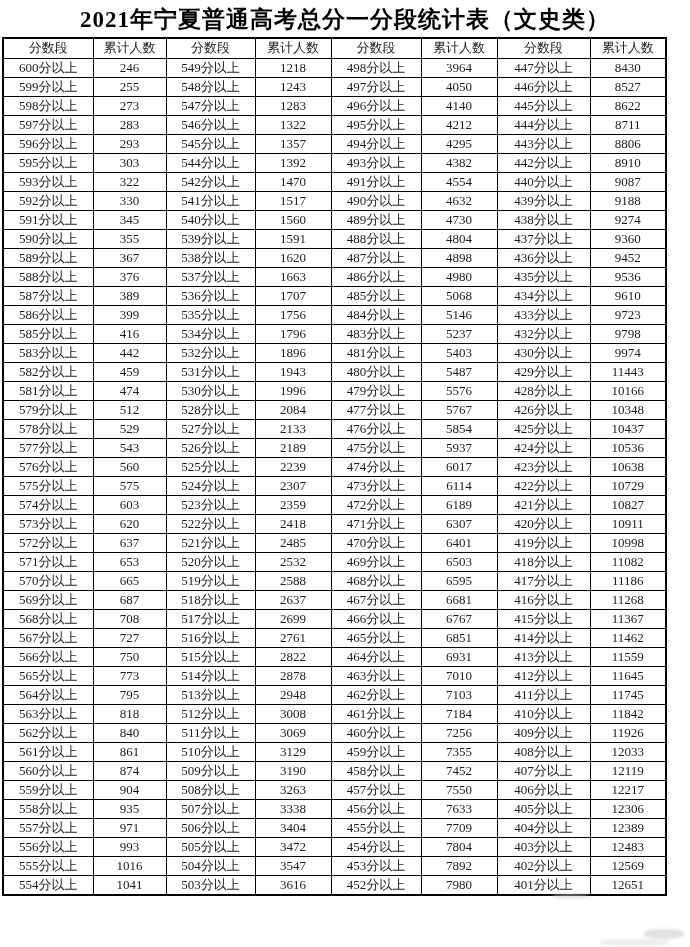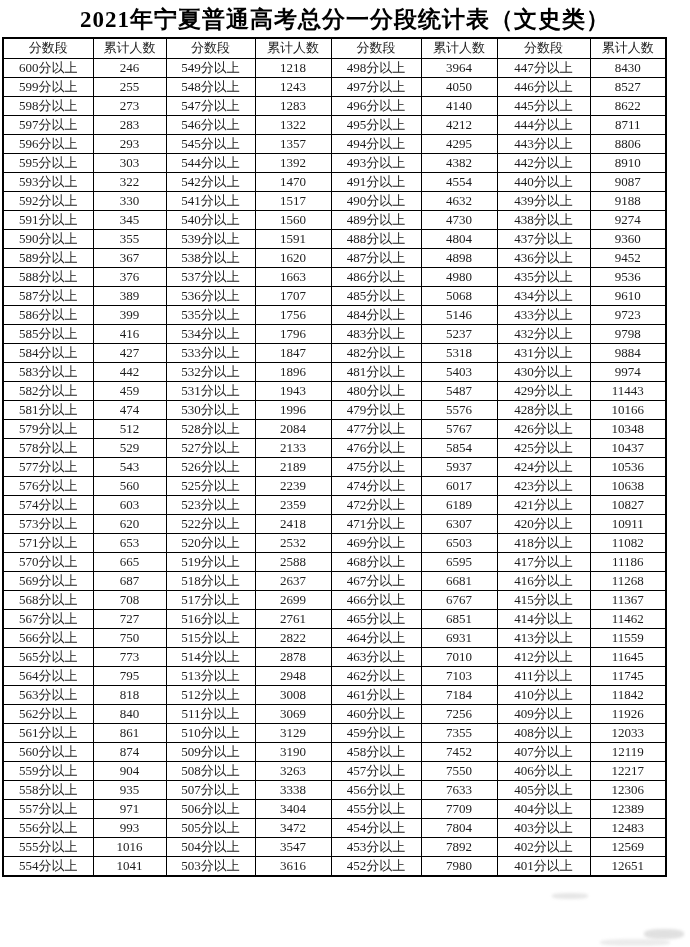--- a/index.html
+++ b/index.html
@@ -205,30 +205,20 @@
         <td class="segment">585分以上</td>
         <td class="count">416</td>
         <td class="segment">534分以上</td>
         <td class="count">1796</td>
         <td class="segment">483分以上</td>
         <td class="count">5237</td>
         <td class="segment">432分以上</td>
         <td class="count">9798</td>
       </tr>
       <tr class="data-row">
-        <td class="segment">584分以上</td>
-        <td class="count">427</td>
-        <td class="segment">533分以上</td>
-        <td class="count">1847</td>
-        <td class="segment">482分以上</td>
-        <td class="count">5318</td>
-        <td class="segment">431分以上</td>
-        <td class="count">9884</td>
-      </tr>
-      <tr class="data-row">
         <td class="segment">583分以上</td>
         <td class="count">442</td>
         <td class="segment">532分以上</td>
         <td class="count">1896</td>
         <td class="segment">481分以上</td>
         <td class="count">5403</td>
         <td class="segment">430分以上</td>
         <td class="count">9974</td>
       </tr>
       <tr class="data-row">
@@ -285,40 +275,60 @@
         <td class="segment">576分以上</td>
         <td class="count">560</td>
         <td class="segment">525分以上</td>
         <td class="count">2239</td>
         <td class="segment">474分以上</td>
         <td class="count">6017</td>
         <td class="segment">423分以上</td>
         <td class="count">10638</td>
       </tr>
       <tr class="data-row">
+        <td class="segment">575分以上</td>
+        <td class="count">575</td>
+        <td class="segment">524分以上</td>
+        <td class="count">2307</td>
+        <td class="segment">473分以上</td>
+        <td class="count">6114</td>
+        <td class="segment">422分以上</td>
+        <td class="count">10729</td>
+      </tr>
+      <tr class="data-row">
         <td class="segment">574分以上</td>
         <td class="count">603</td>
         <td class="segment">523分以上</td>
         <td class="count">2359</td>
         <td class="segment">472分以上</td>
         <td class="count">6189</td>
         <td class="segment">421分以上</td>
         <td class="count">10827</td>
       </tr>
       <tr class="data-row">
         <td class="segment">573分以上</td>
         <td class="count">620</td>
         <td class="segment">522分以上</td>
         <td class="count">2418</td>
         <td class="segment">471分以上</td>
         <td class="count">6307</td>
         <td class="segment">420分以上</td>
         <td class="count">10911</td>
       </tr>
       <tr class="data-row">
+        <td class="segment">572分以上</td>
+        <td class="count">637</td>
+        <td class="segment">521分以上</td>
+        <td class="count">2485</td>
+        <td class="segment">470分以上</td>
+        <td class="count">6401</td>
+        <td class="segment">419分以上</td>
+        <td class="count">10998</td>
+      </tr>
+      <tr class="data-row">
         <td class="segment">571分以上</td>
         <td class="count">653</td>
         <td class="segment">520分以上</td>
         <td class="count">2532</td>
         <td class="segment">469分以上</td>
         <td class="count">6503</td>
         <td class="segment">418分以上</td>
         <td class="count">11082</td>
       </tr>
       <tr class="data-row">

